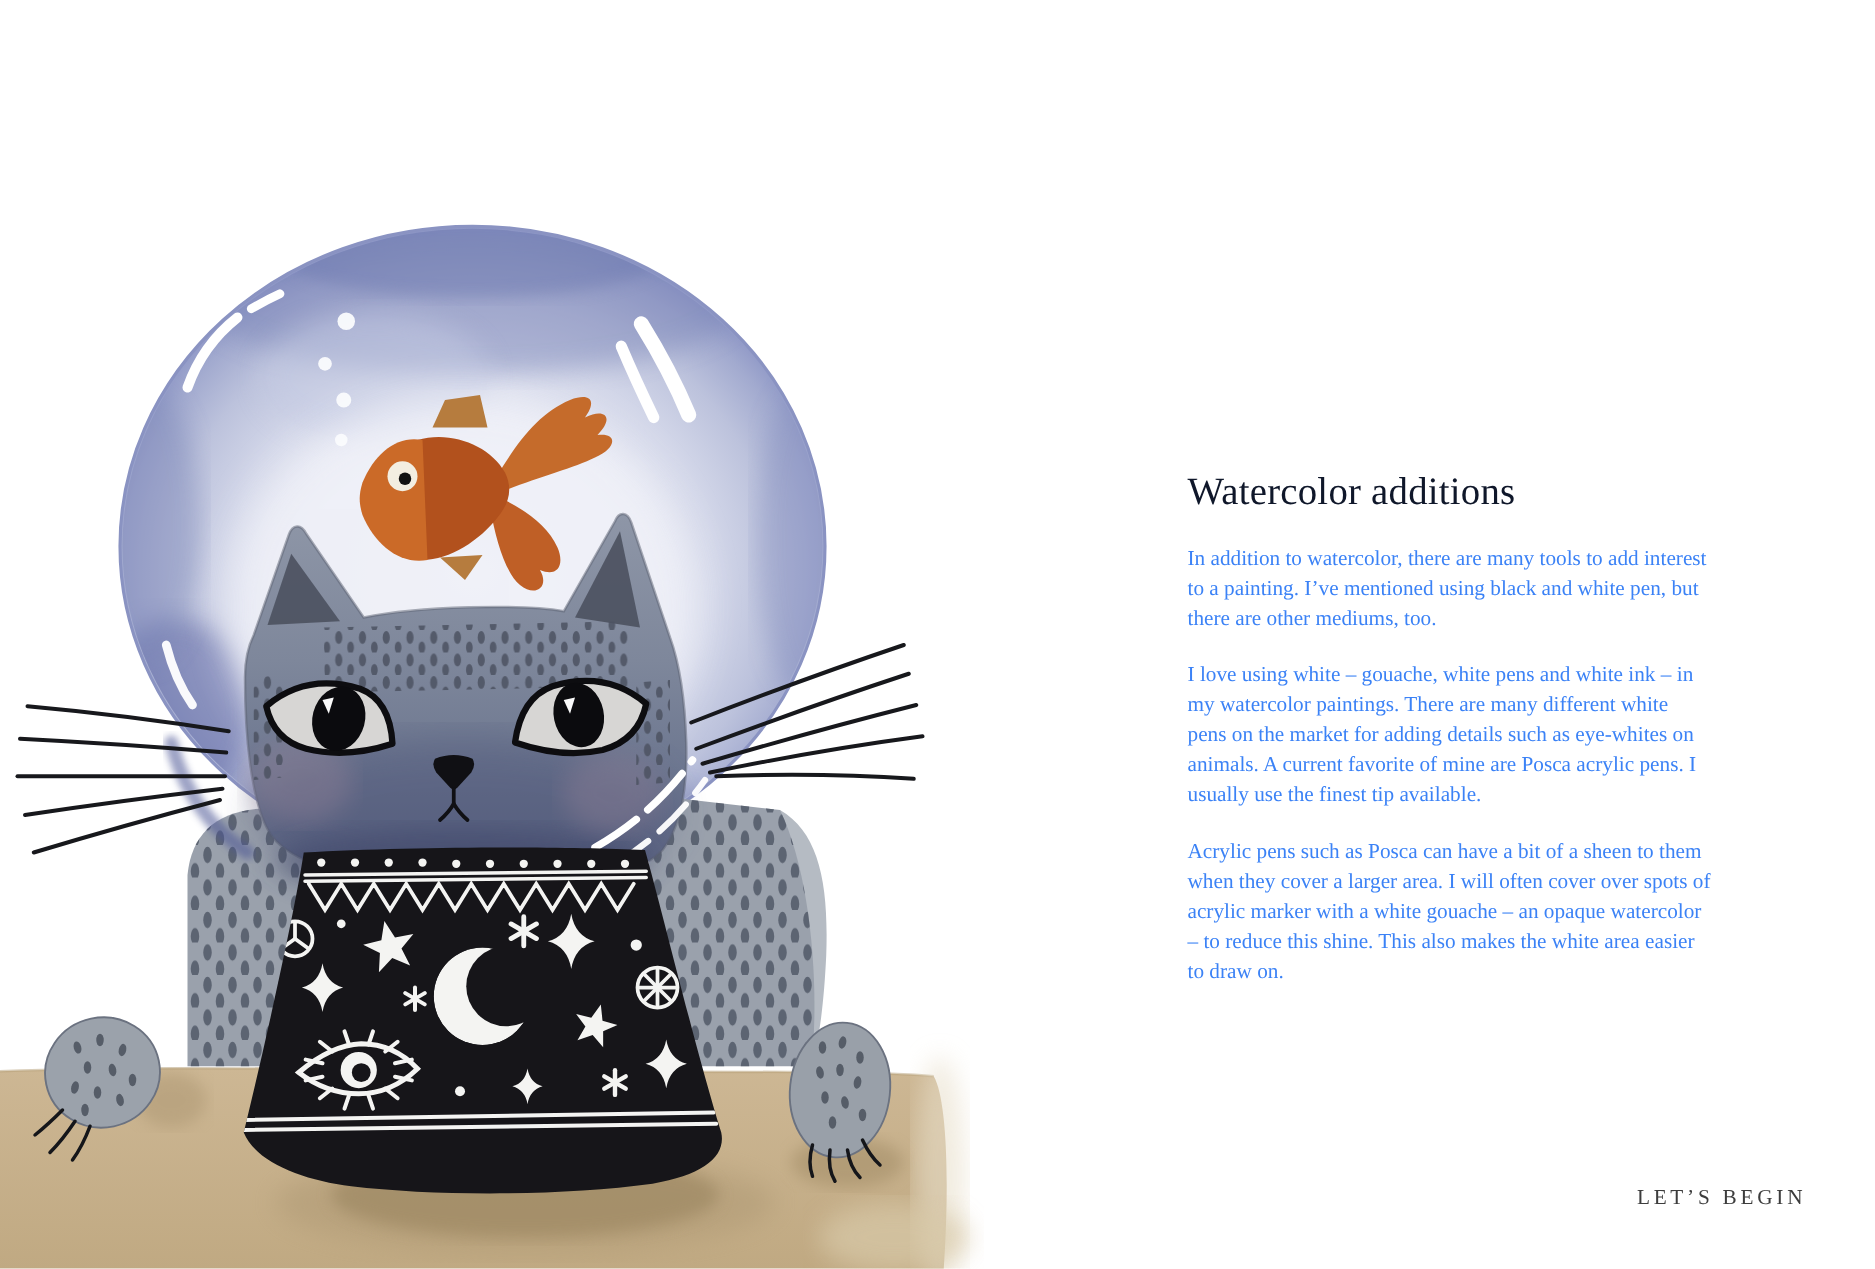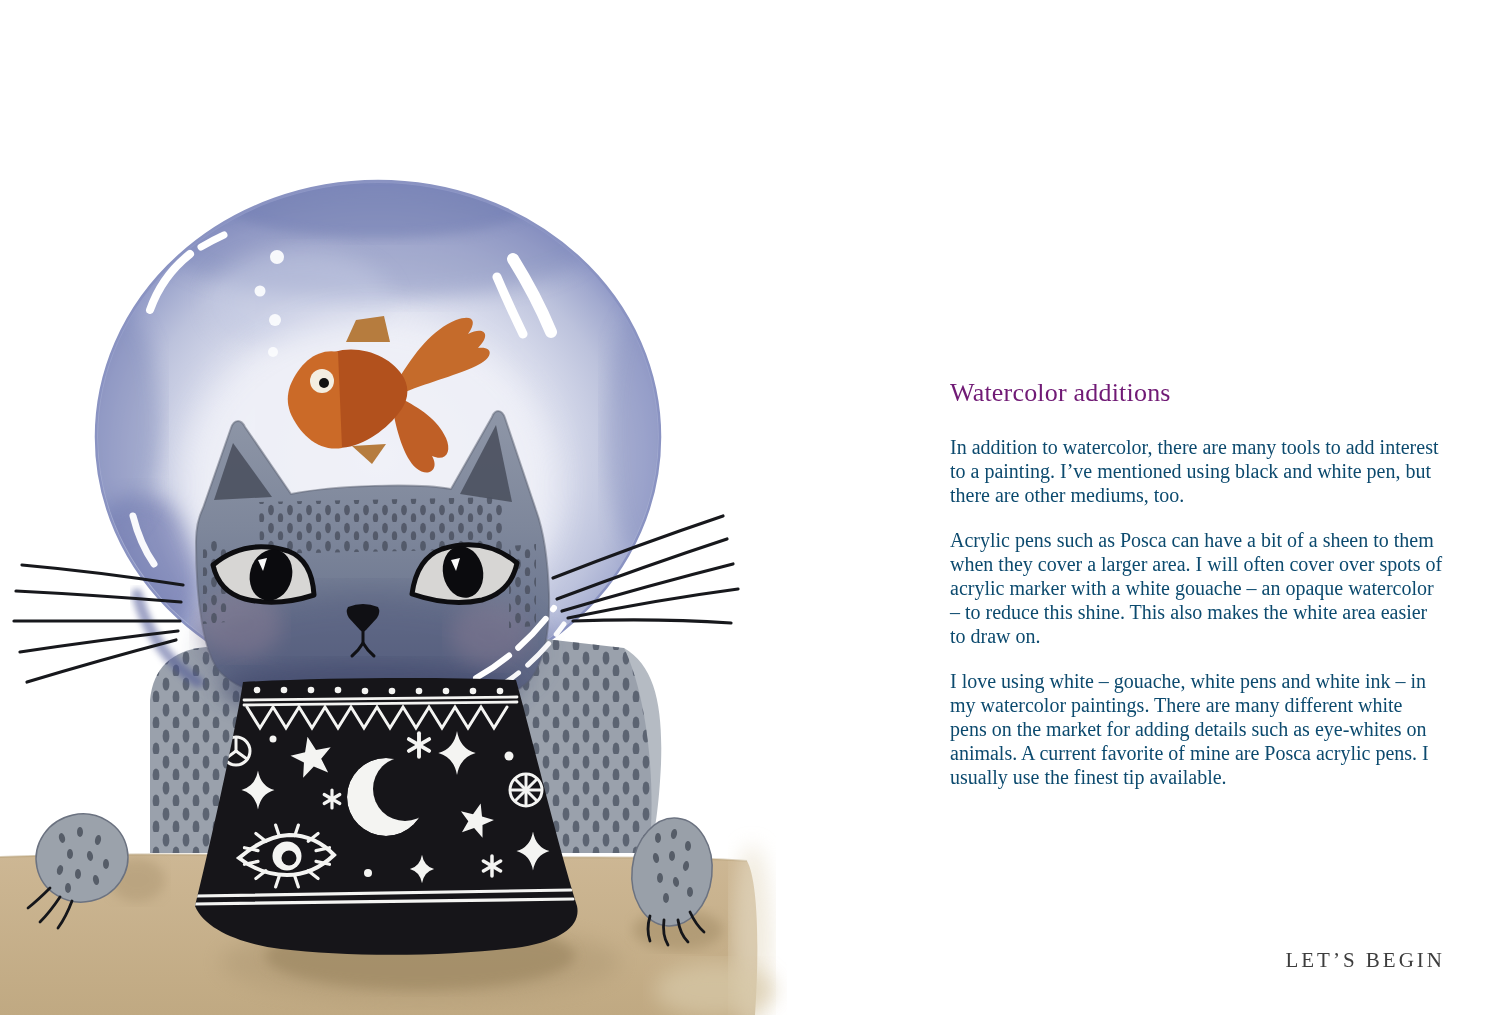--- a/index.html
+++ b/index.html
@@ -1,24 +1,24 @@
 <!DOCTYPE html>
 <html><head>
 <meta charset="utf-8">
 <style>
   html,body{margin:0;padding:0;background:#ffffff;}
   .stage{position:relative;width:1500px;height:1015px;background:#ffffff;overflow:hidden;
          font-family:"Liberation Serif", serif;}
   .illustration{position:absolute;left:0;top:0;width:830px;height:1015px;}
   .article{position:absolute;left:950px;top:374px;width:520px;color:#3a3a3a;}
-  .article h1{font-family:"Liberation Serif",serif;font-size:26px;font-weight:400;
-              line-height:37px;margin:0 0 24px 0;color:#701a75;letter-spacing:0.2px;}
-  .article p{font-size:20px;line-height:24px;margin:0 0 21px 0;white-space:pre-line;color:#0c4a6e;}
+  .article h1{font-family:"Liberation Serif",serif;font-size:31px;font-weight:400;
+              line-height:37px;margin:0 0 24px 0;color:#0f172a;letter-spacing:0.2px;}
+  .article p{font-size:17px;line-height:24px;margin:0 0 21px 0;white-space:pre-line;color:#3b82f6;}
   .footer-label{position:absolute;top:948px;right:55px;font-family:"Liberation Serif",serif;
-                font-size:21px;letter-spacing:3px;color:#3d3d3d;}
+                font-size:17px;letter-spacing:3px;color:#3d3d3d;}
 </style>
 </head>
 <body>
 
 <div class="stage">
 
   <svg class="illustration" viewBox="0 0 830 1015" role="img" aria-label="Watercolor painting of a grey cat with a glass fishbowl over its head; an orange goldfish swims above the cat, which wears a black sweater decorated with white celestial symbols (crescent moon, stars, sparkles, an eye, a wheel) and rests two spotted paws on a tan table">
     <defs>
       <radialGradient id="bowlGrad" cx="0.5" cy="0.54" r="0.55">
         <stop offset="0" stop-color="#f1f2f9"></stop>
@@ -316,27 +316,27 @@
         <path d="M690,912 Q696,925 704,932"></path>
       </g>
     </g>
   </svg>
 
   <div class="article">
     <h1>Watercolor additions</h1>
     <p>In addition to watercolor, there are many tools to add interest
 to a painting. I’ve mentioned using black and white pen, but
 there are other mediums, too.</p>
+    <p>I love using white – gouache, white pens and white ink – in
+my watercolor paintings. There are many different white
+pens on the market for adding details such as eye-whites on
+animals. A current favorite of mine are Posca acrylic pens. I
+usually use the finest tip available.</p>
     <p>Acrylic pens such as Posca can have a bit of a sheen to them
 when they cover a larger area. I will often cover over spots of
 acrylic marker with a white gouache – an opaque watercolor
 – to reduce this shine. This also makes the white area easier
 to draw on.</p>
-    <p>I love using white – gouache, white pens and white ink – in
-my watercolor paintings. There are many different white
-pens on the market for adding details such as eye-whites on
-animals. A current favorite of mine are Posca acrylic pens. I
-usually use the finest tip available.</p>
   </div>
 
   <div class="footer-label">LET’S BEGIN</div>
 
 </div>
 
 </body></html>

